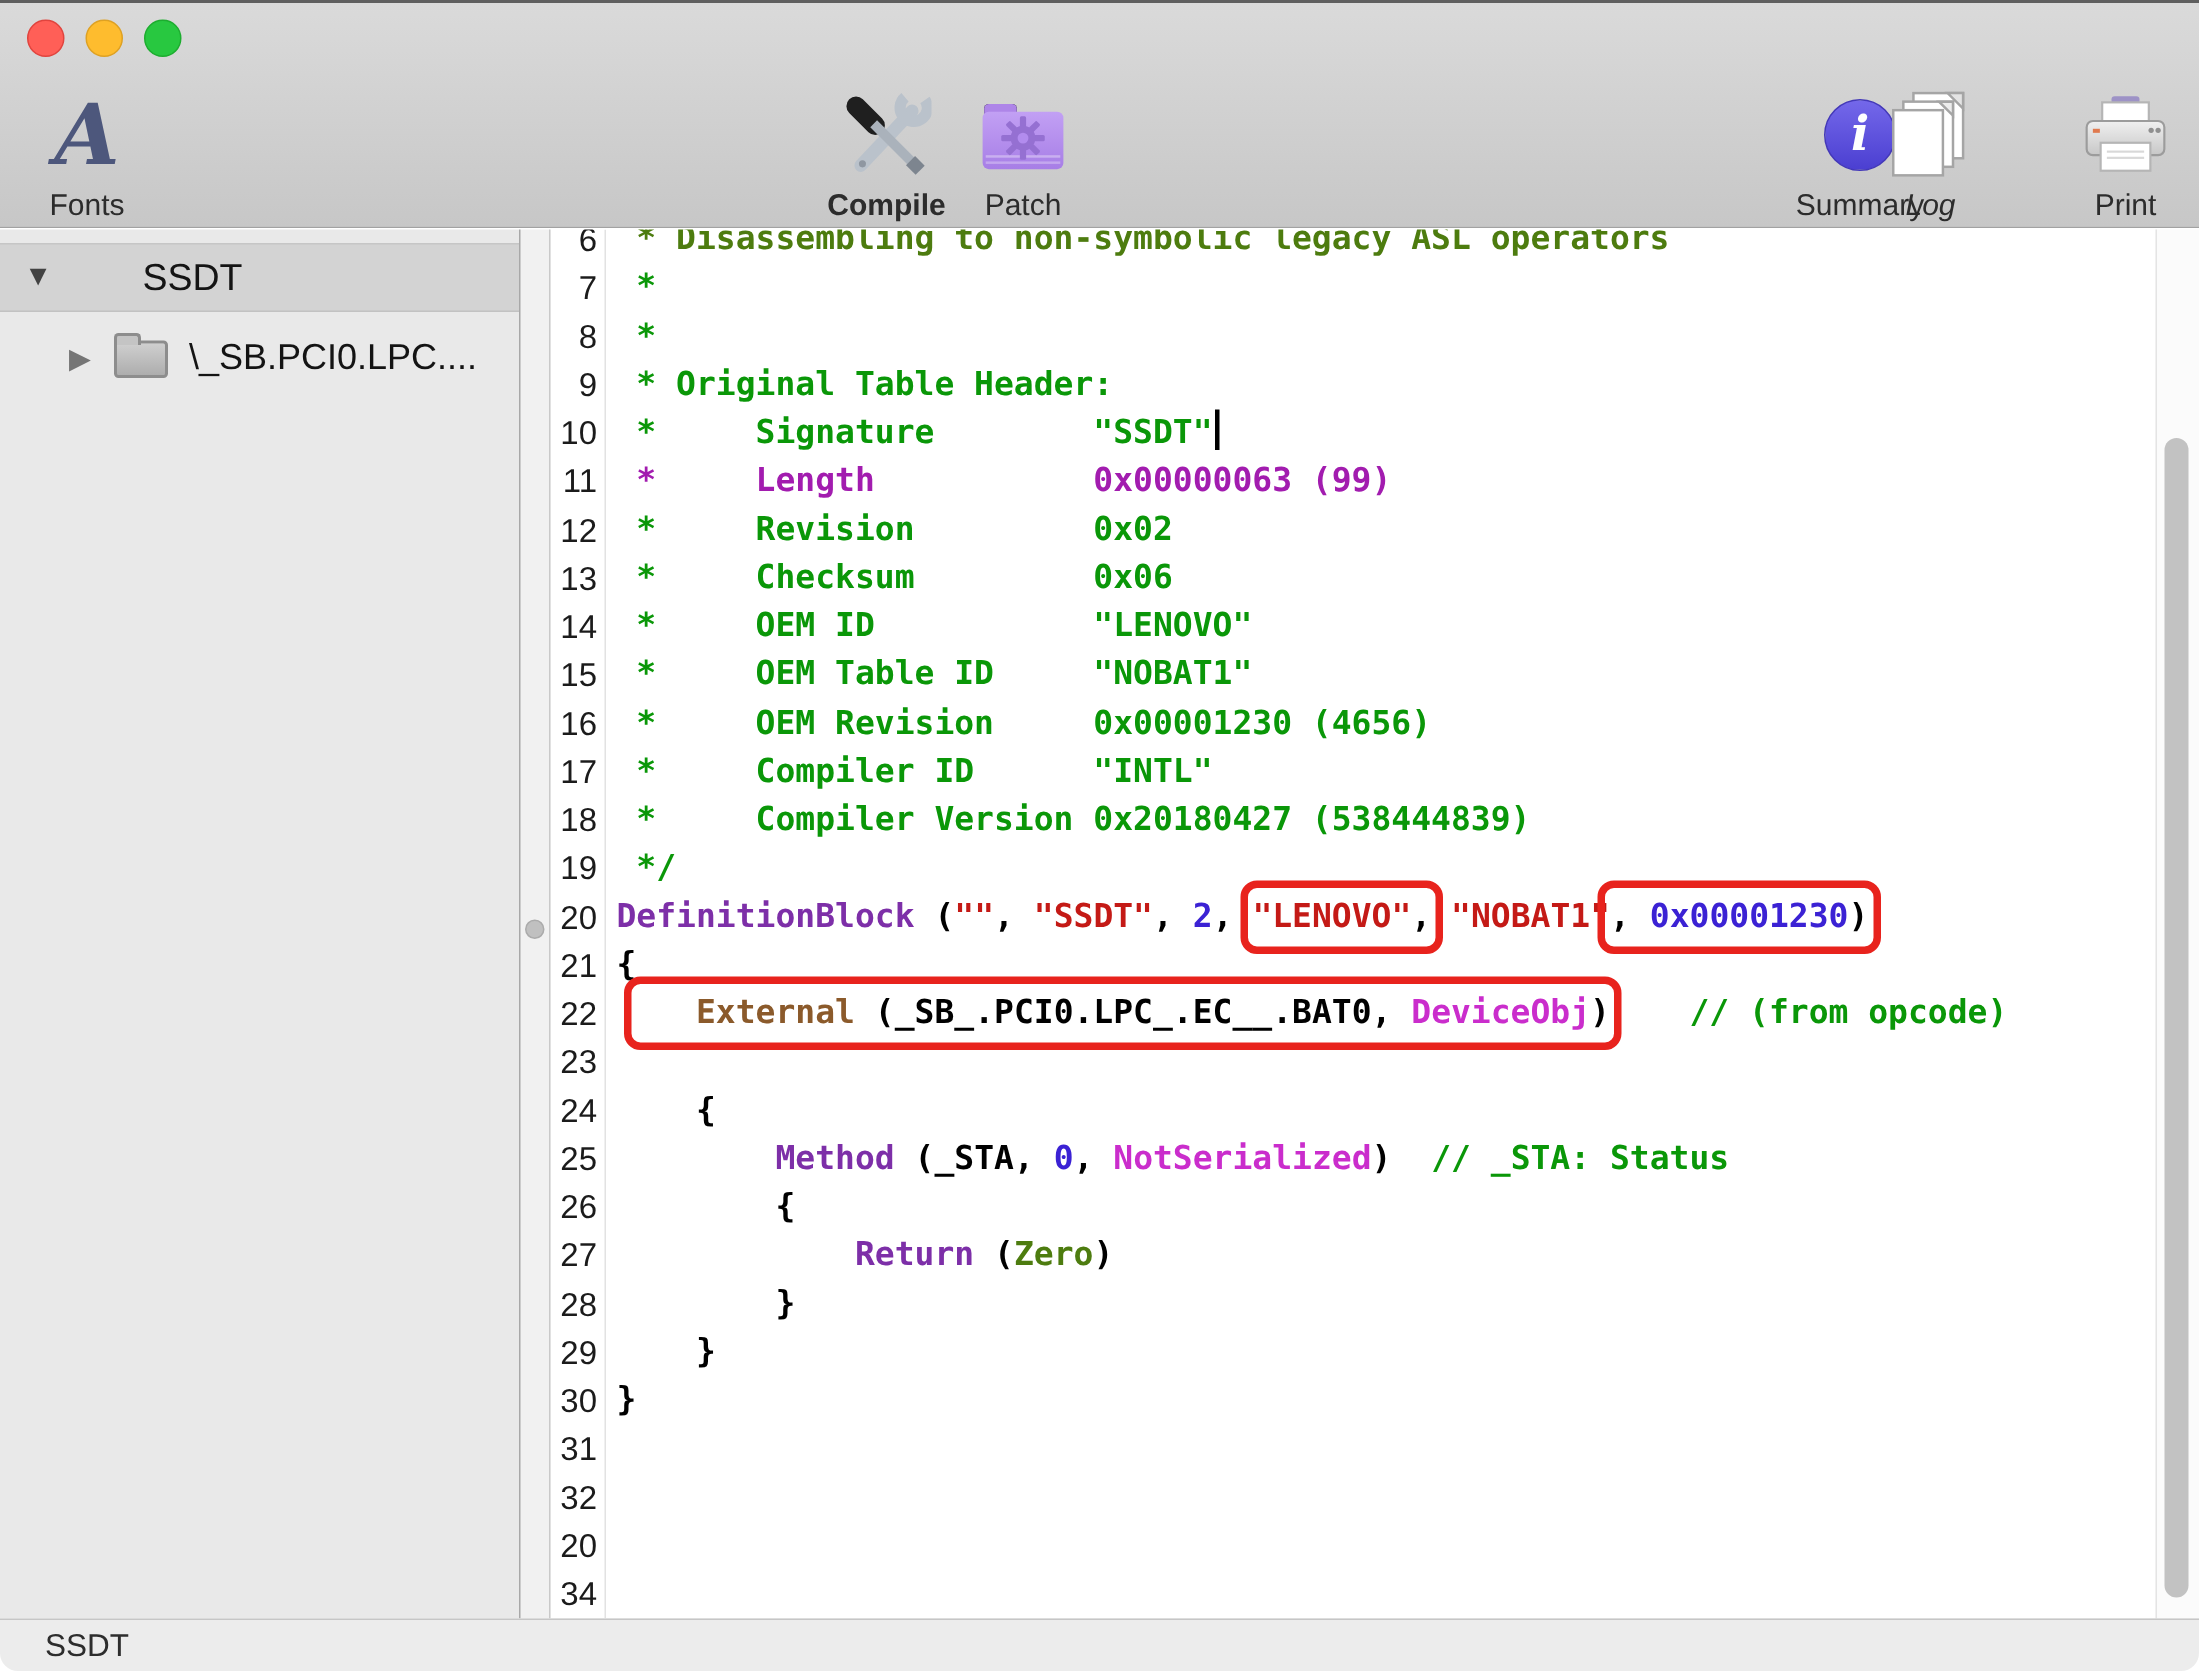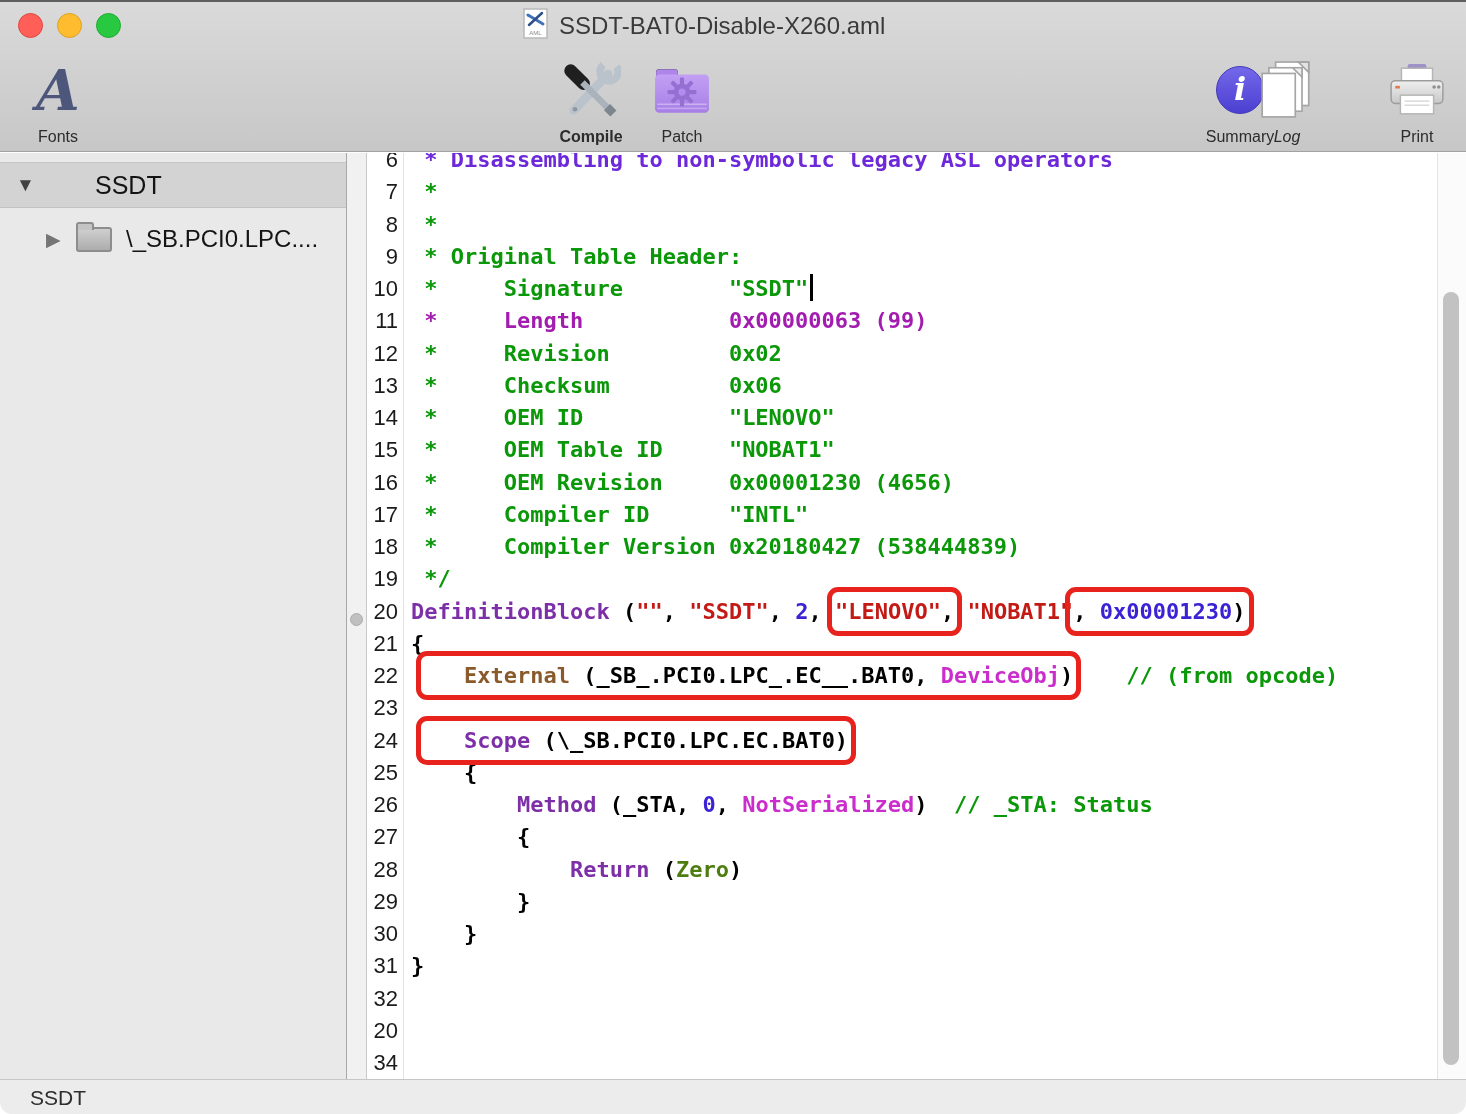--- a/index.html
+++ b/index.html
@@ -13,21 +13,21 @@
   .traffic{position:absolute;left:0;top:0;height:45px;}
   .tl{position:absolute;top:11px;width:25px;height:25px;border-radius:50%;}
   .tl.red{left:18px;background:#ff5f57;border:1px solid #e0443e;}
   .tl.yellow{left:57px;background:#febc2e;border:1px solid #dea123;}
   .tl.green{left:96px;background:#28c840;border:1px solid #1dad2f;}
   .titlegroup{position:absolute;left:523px;top:6px;height:36px;display:flex;align-items:center;gap:10px;}
   .title{font-size:24px;color:#3a3a3a;white-space:nowrap;}
   .tbtn{position:absolute;top:51px;width:96px;height:96px;display:flex;flex-direction:column;
     align-items:center;justify-content:flex-end;cursor:default;}
   .tbtn .ic{height:70px;display:flex;align-items:center;justify-content:center;}
-  .tbtn .lbl{font-size:16px;color:#2c2c2c;line-height:24px;}
+  .tbtn .lbl{font-size:20px;color:#2c2c2c;line-height:24px;}
   .fonts-glyph{font-family:"DejaVu Serif",serif;font-style:italic;font-weight:700;
     font-size:56px;color:#4d577c;line-height:60px;}
   .sum-circle{width:48px;height:48px;border-radius:50%;background:linear-gradient(#7468ea,#4b3fd1);
     border:1px solid #4338b8;color:#fff;font-family:"DejaVu Serif",serif;font-style:italic;font-weight:700;
     font-size:32px;text-align:center;line-height:44px;}
 
   
   .sidebar{position:absolute;left:0;top:151px;width:346px;height:926px;background:#e9e9e9;}
   .tree-header{position:absolute;left:0;top:9px;width:346px;height:46px;background:#d3d3d3;
     border-top:1px solid #c6c6c6;border-bottom:1px solid #c2c2c2;display:flex;align-items:center;}
@@ -82,31 +82,20 @@
 
 <div class="window">
 
   <div class="chrome">
     <div class="traffic">
       <span class="tl red"></span>
       <span class="tl yellow"></span>
       <span class="tl green"></span>
     </div>
 
-    <div class="titlegroup">
-      <span>
-        <svg width="26" height="32" viewBox="0 0 26 32">
-          <rect x="1" y="1" width="23" height="29" fill="#ffffff" stroke="#b9b9b9" stroke-width="1.5"></rect>
-          <line x1="5" y1="7" x2="20" y2="16" stroke="#4272b8" stroke-width="3" stroke-linecap="round"></line>
-          <line x1="19" y1="5" x2="6" y2="17" stroke="#2d4f8a" stroke-width="2.5" stroke-linecap="round"></line>
-          <text x="12.5" y="27" font-size="6" fill="#8a8a8a" text-anchor="middle" font-family="Liberation Sans, sans-serif">AML</text>
-        </svg>
-      </span>
-      <span class="title">SSDT-BAT0-Disable-X260.aml</span>
-    </div>
 
     <div class="tbtn" style="left:10px;">
       <span class="ic">
           <span class="fonts-glyph">A</span>
         </span>
       <span class="lbl">Fonts</span>
     </div>
 
     <div class="tbtn" style="left:543px;font-weight:bold;">
       <span class="ic">
@@ -242,39 +231,38 @@
         <div class="ln">27</div>
         <div class="ln">28</div>
         <div class="ln">29</div>
         <div class="ln">30</div>
         <div class="ln">31</div>
         <div class="ln">32</div>
         <div class="ln">20</div>
         <div class="ln">34</div>
       </div>
     <div class="code">
-        <div class="row"><span style="color: #6d28d9;"> * Disassembling to non-symbolic legacy ASL operators</span></div>
+        <div class="row"><span style="color: #4d7c0f;"> * Disassembling to non-symbolic legacy ASL operators</span></div>
         <div class="row"><span style="color: rgb(10, 151, 8);"> *</span></div>
         <div class="row"><span style="color: rgb(10, 151, 8);"> *</span></div>
         <div class="row"><span style="color: rgb(10, 151, 8);"> * Original Table Header:</span></div>
         <div class="row"><span style="color: rgb(10, 151, 8);"> *     Signature        "SSDT"</span><span class="caret"></span></div>
         <div class="row"><span style="color: #a21caf;"> *     Length           0x00000063 (99)</span></div>
         <div class="row"><span style="color: rgb(10, 151, 8);"> *     Revision         0x02</span></div>
         <div class="row"><span style="color: rgb(10, 151, 8);"> *     Checksum         0x06</span></div>
         <div class="row"><span style="color: rgb(10, 151, 8);"> *     OEM ID           "LENOVO"</span></div>
         <div class="row"><span style="color: rgb(10, 151, 8);"> *     OEM Table ID     "NOBAT1"</span></div>
         <div class="row"><span style="color: rgb(10, 151, 8);"> *     OEM Revision     0x00001230 (4656)</span></div>
         <div class="row"><span style="color: rgb(10, 151, 8);"> *     Compiler ID      "INTL"</span></div>
         <div class="row"><span style="color: rgb(10, 151, 8);"> *     Compiler Version 0x20180427 (538444839)</span></div>
         <div class="row"><span style="color: rgb(10, 151, 8);"> */</span></div>
         <div class="row"><span style="color: rgb(125, 47, 168);">DefinitionBlock</span><span style="color: rgb(0, 0, 0);"> (</span><span style="color: rgb(196, 26, 22);">""</span><span style="color: rgb(0, 0, 0);">, </span><span style="color: rgb(196, 26, 22);">"SSDT"</span><span style="color: rgb(0, 0, 0);">, </span><span style="color: rgb(59, 34, 212);">2</span><span style="color: rgb(0, 0, 0);">, </span><span class="ann"><span style="color: rgb(196, 26, 22);">"LENOVO"</span><span style="color: rgb(0, 0, 0);">,</span></span><span style="color: rgb(0, 0, 0);"> </span><span style="color: rgb(196, 26, 22);">"NOBAT1"</span><span class="ann"><span style="color: rgb(0, 0, 0);">, </span><span style="color: rgb(59, 34, 212);">0x00001230</span><span style="color: rgb(0, 0, 0);">)</span></span></div>
         <div class="row"><span style="color: rgb(0, 0, 0);">{</span></div>
         <div class="row"><span style="color: rgb(0, 0, 0);"> </span><span class="ann"><span style="color: rgb(0, 0, 0);">   </span><span style="color: rgb(139, 90, 43);">External</span><span style="color: rgb(0, 0, 0);"> (_SB_.PCI0.LPC_.EC__.BAT0, </span><span style="color: rgb(202, 45, 204);">DeviceObj</span><span style="color: rgb(0, 0, 0);">)</span></span><span style="color: rgb(0, 0, 0);">    </span><span style="color: rgb(10, 151, 8);">// (from opcode)</span></div>
         <div class="row"></div>
-        <div class="row"><span style="color: rgb(0, 0, 0);"> </span><span class="ann"><span style="color: rgb(0, 0, 0);">   </span><span style="color: rgb(125, 47, 168);">Scope</span><span style="color: rgb(0, 0, 0);"> (\_SB.PCI0.LPC.EC.BAT0)</span></span></div>
         <div class="row"><span style="color: rgb(0, 0, 0);">    {</span></div>
         <div class="row"><span style="color: rgb(0, 0, 0);">        </span><span style="color: rgb(125, 47, 168);">Method</span><span style="color: rgb(0, 0, 0);"> (_STA, </span><span style="color: rgb(59, 34, 212);">0</span><span style="color: rgb(0, 0, 0);">, </span><span style="color: rgb(202, 45, 204);">NotSerialized</span><span style="color: rgb(0, 0, 0);">)  </span><span style="color: rgb(10, 151, 8);">// _STA: Status</span></div>
         <div class="row"><span style="color: rgb(0, 0, 0);">        {</span></div>
         <div class="row"><span style="color: rgb(0, 0, 0);">            </span><span style="color: rgb(125, 47, 168);">Return</span><span style="color: rgb(0, 0, 0);"> (</span><span style="color: #4d7c0f; margin-top: 39px;">Zero</span><span style="color: rgb(0, 0, 0);">)</span></div>
         <div class="row"><span style="color: rgb(0, 0, 0);">        }</span></div>
         <div class="row"><span style="color: rgb(0, 0, 0);">    }</span></div>
         <div class="row"><span style="color: rgb(0, 0, 0);">}</span></div>
         <div class="row"></div>
         <div class="row"></div>
       </div>

